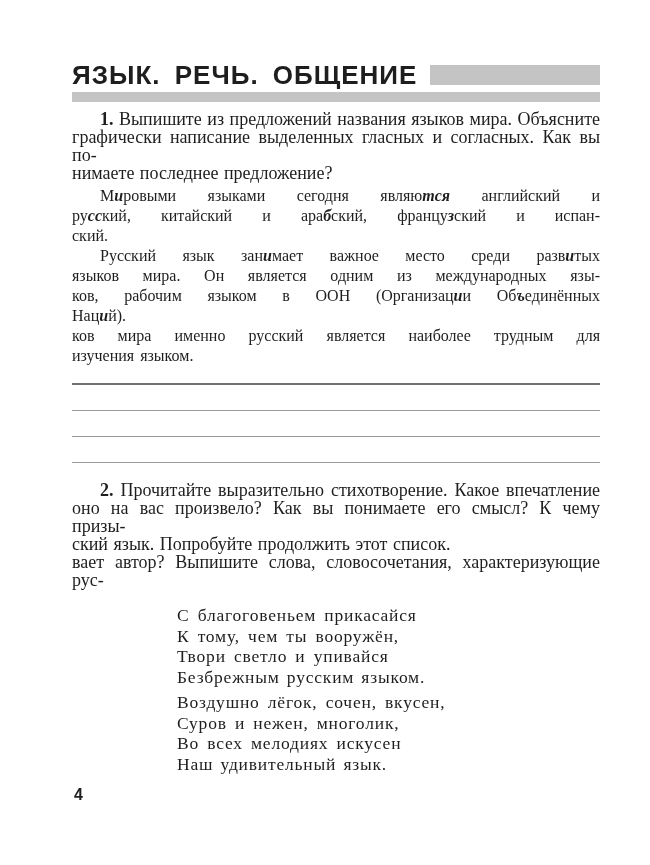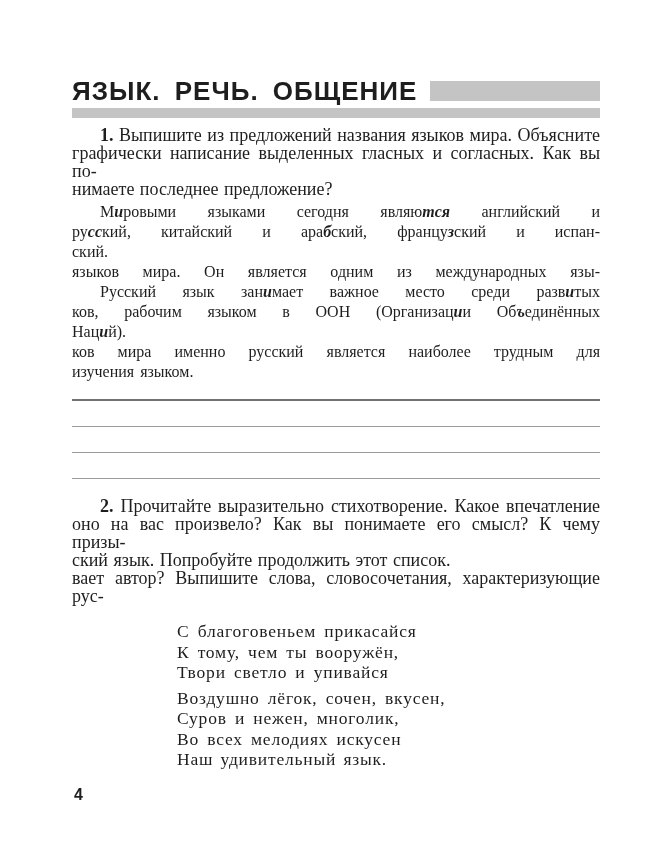--- a/index.html
+++ b/index.html
@@ -1,19 +1,19 @@
 <!DOCTYPE html>
 <html><head>
 <meta charset="utf-8">
 <style>
   * { margin:0; padding:0; box-sizing:border-box; }
   html,body { width:650px; height:865px; background:#ffffff; }
   body { font-family:"Liberation Serif", "DejaVu Serif", serif; color:#1e1e1e; }
   .page { position:relative; width:650px; height:865px; background:#fff; overflow:hidden; }
-  .content { position:absolute; left:72px; top:17px; width:528px; }
+  .content { position:absolute; left:72px; top:1px; width:528px; }
 
   
   .title-row { margin-top:60px; display:flex; align-items:center; height:28px; }
   .title { font-family:"Liberation Sans", sans-serif; font-weight:bold; font-size:26px;
            letter-spacing:1px; word-spacing:6px; white-space:nowrap; line-height:1; }
   .title-bar { flex:1; height:20px; margin-left:13px; background:#c4c4c4; }
   .subtitle { margin-top:15px; font-family:"Liberation Sans", sans-serif; font-weight:bold;
               font-size:21px; line-height:1.05; letter-spacing:0.2px; white-space:nowrap; }
   .subtitle-bar { height:10px; background:#c4c4c4; margin-top:3px; }
 
@@ -63,22 +63,22 @@
         <div class="tl last"><span>нимаете последнее предложение?</span></div>
       </div>
 
     <div class="passage">
       <div>
           <div class="tl first"><span>М</span><span class="em">и</span><span>ровыми языками сегодня являю</span><span class="em">тся</span><span> английский и</span></div>
           <div class="tl"><span>ру</span><span class="em">сс</span><span>кий, китайский и ара</span><span class="em">б</span><span>ский, францу</span><span class="em">з</span><span>ский и испан-</span></div>
           <div class="tl last"><span>ский.</span></div>
         </div>
       <div>
+          <div class="tl first"><span>Русский язык зан</span><span class="em">и</span><span>мает важное место среди разв</span><span class="em">и</span><span>тых</span></div>
           <div class="tl"><span>языков мира. Он является одним из международных язы-</span></div>
-          <div class="tl first"><span>Русский язык зан</span><span class="em">и</span><span>мает важное место среди разв</span><span class="em">и</span><span>тых</span></div>
           <div class="tl"><span>ков, рабочим языком в ООН (Организац</span><span class="em">и</span><span>и Об</span><span class="em">ъ</span><span>единённых</span></div>
           <div class="tl last"><span>Нац</span><span class="em">и</span><span>й).</span></div>
         </div>
       <div>
           <div class="tl"><span>ков мира именно русский является наиболее трудным для</span></div>
           <div class="tl last"><span>изучения языком.</span></div>
         </div>
     </div>
 
     <div class="answer-lines">
@@ -93,20 +93,21 @@
         <div class="tl"><span>оно на вас произвело? Как вы понимаете его смысл? К чему призы-</span></div>
         <div class="tl last"><span>ский язык. Попробуйте продолжить этот список.</span></div>
         <div class="tl"><span>вает автор? Выпишите слова, словосочетания, характеризующие рус-</span></div>
       </div>
 
     <div class="poem">
       <div class="stanza1">
           <div class="tl first"><span>С благоговеньем прикасайся</span></div>
           <div class="tl"><span>К тому, чем ты вооружён,</span></div>
           <div class="tl"><span>Твори светло и упивайся</span></div>
+          <div class="tl last"><span>Безбрежным русским языком.</span></div>
         </div>
       <div class="stanza2">
           <div class="tl first"><span>Воздушно лёгок, сочен, вкусен,</span></div>
           <div class="tl"><span>Суров и нежен, многолик,</span></div>
           <div class="tl"><span>Во всех мелодиях искусен</span></div>
           <div class="tl last"><span>Наш удивительный язык.</span></div>
         </div>
     </div>
 
   </div>

